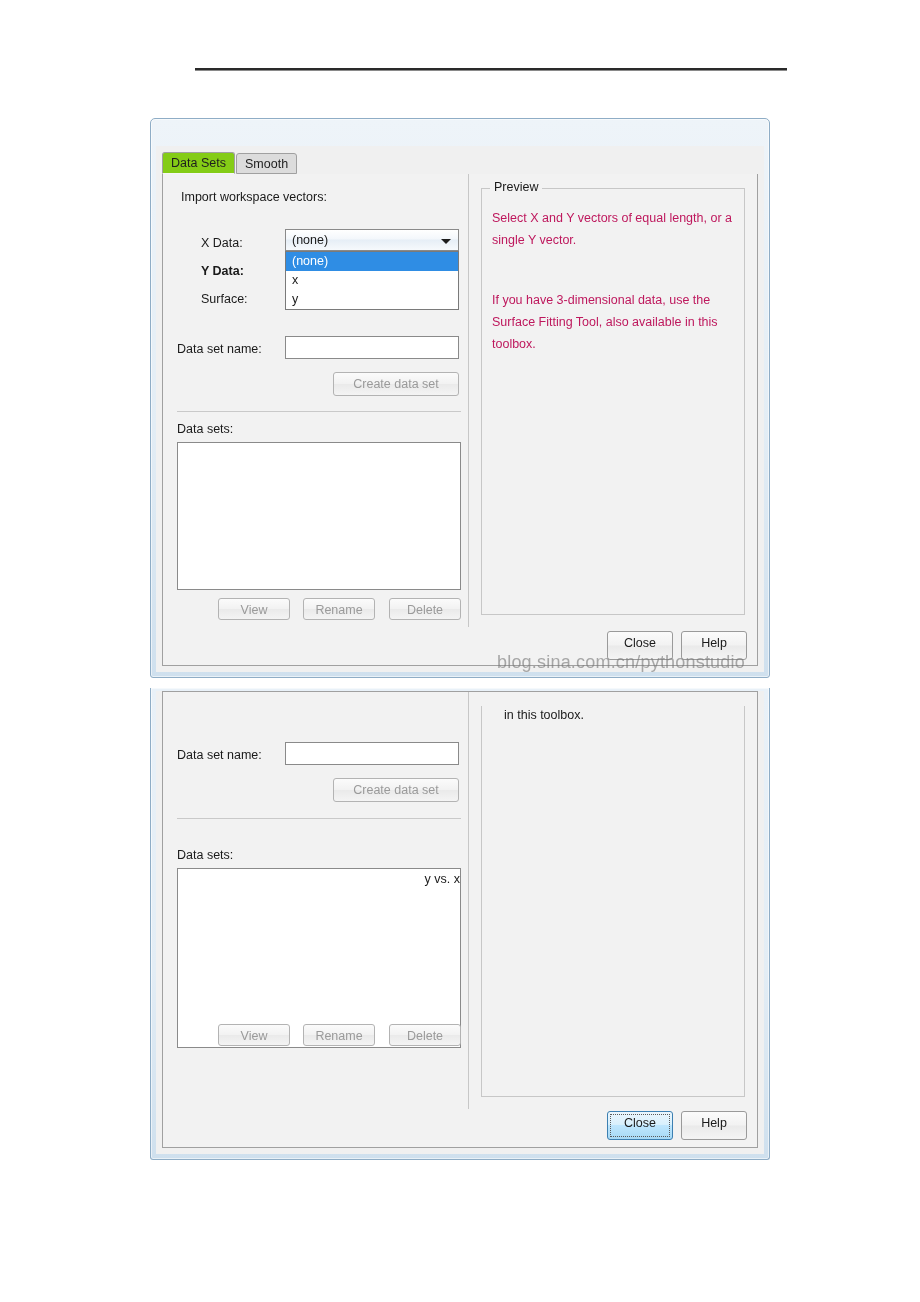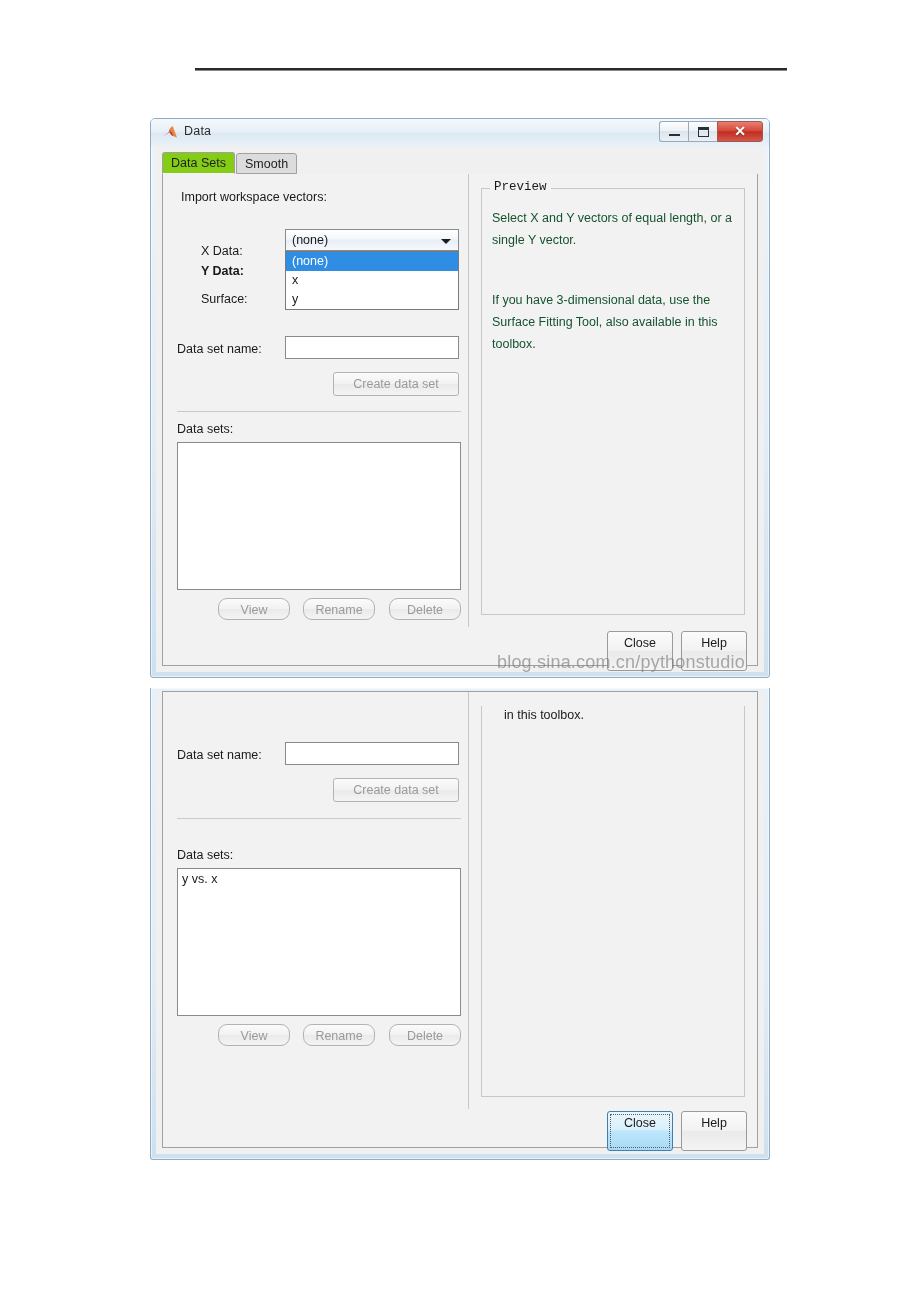--- a/index.html
+++ b/index.html
@@ -189,21 +189,21 @@
   }
 
   .lbl {
     position: absolute;
     font-size: 12.5px;
     color: #1a1a1a;
     font-family: "Liberation Sans", sans-serif;
     white-space: nowrap;
   }
   .lbl-import { left: 18px; top: 16px; }
-  .lbl-xdata  { left: 38px; top: 70px; }
+  .lbl-xdata  { left: 38px; top: 62px; }
   .lbl-ydata  { left: 38px; top: 90px; font-weight: bold; }
   .lbl-weights{ left: 38px; top: 118px; }
   .lbl-dsname { left: 14px; top: 168px; }
   .lbl-dsets  { left: 14px; top: 248px; }
 
   
   .combo {
     position: absolute;
     left: 122px;
     top: 55px;
@@ -329,62 +329,62 @@
     width: 284px;
     height: 148px;
   }
   .list-item {
     font-size: 12.5px;
     color: #1a1a1a;
     padding: 3px 0 0 4px;
     font-family: "Liberation Sans", sans-serif;
   }
 
-  .list-actions .btn { height: 22px; width: 72px; border-radius: 9px; }
+  .list-actions .btn { height: 22px; width: 72px; }
   #view-button   { left: 55px;  top: 424px; }
   #rename-button { left: 140px; top: 424px; }
   #delete-button { left: 226px; top: 424px; }
 
   
   .group-box {
     position: absolute;
     left: 12px; right: 12px; top: 14px; bottom: 12px;
     border: 1px solid #c7c7c7;
     box-sizing: border-box;
   }
   .group-title {
     position: absolute;
     left: 8px;
     top: -9px;
     background: #f2f2f2;
     padding: 0 4px;
     font-size: 12.5px;
     color: #1a1a1a;
-    font-family: Liberation Mono, monospace;
+    font-family: Liberation Sans, sans-serif;
   }
   .preview-para {
     position: absolute;
     left: 10px;
     right: 8px;
     font-size: 12.5px;
     line-height: 22px;
-    color: #14532d;
+    color: #be185d;
     font-family: "Liberation Sans", sans-serif;
   }
   #preview-para-1 { top: 18px; }
   #preview-para-2 { top: 68px; margin-top: 32px; }
 
   
   .footer {
     position: absolute;
     left: 6px; right: 6px;
     bottom: 4px;
     height: 34px;
   }
-  .footer .btn { height: 40px; width: 66px; line-height: 23px; }
+  .footer .btn { height: 29px; width: 66px; line-height: 23px; }
   #close-button-1 { right: 78px; top: 4px; }
   #help-button-1  { right: 4px;  top: 4px; }
 
   
   .btn.focused {
     border: 1px solid #3c7fb1;
     background: linear-gradient(180deg,#eaf6fd 0%,#d9f0fc 46%,#bee6fd 50%,#a7d9f5 100%);
     color: #1a1a1a;
   }
   .btn.focused::after {
@@ -425,21 +425,21 @@
     top: 0;
     border-top: 1px solid #a0a0a0;
   }
   #window-data-2 .left-pane { width: 305px; }
   #window-data-2 .right-pane { left: 305px; }
   #w2-lbl-dsname { left: 14px; top: 56px; }
   #w2-dataset-name-input { left: 122px; top: 50px; width: 174px; height: 23px; }
   #w2-create-dataset-button { left: 170px; top: 86px; width: 126px; height: 24px; line-height: 23px; }
   #w2-sep-1 { top: 126px; }
   #w2-lbl-dsets { left: 14px; top: 156px; }
-  #w2-datasets-listbox { left: 14px; top: 176px; width: 284px; height: 148px; }
+  #w2-datasets-listbox { left: 14px; top: 176px; width: 284px; height: 180px; text-align: right; }
   #w2-view-button   { left: 55px;  top: 332px; }
   #w2-rename-button { left: 140px; top: 332px; }
   #w2-delete-button { left: 226px; top: 332px; }
   #w2-preview-tail {
     position: absolute;
     left: 22px;
     top: 2px;
     font-size: 12.5px;
     color: #1a1a1a;
     font-family: "Liberation Sans", sans-serif;
@@ -455,40 +455,20 @@
     box-sizing: border-box;
   }
 </style>
 </head>
 <body>
 
 <div class="page-rule"></div>
 
 <div class="win" id="window-data">
 
-  <div class="titlebar">
-    <svg class="title-icon" viewBox="0 0 16 16">
-      <path d="M1 11 L6.5 7.5 L8 3.2 L9.4 6.2 L7.6 7.4 Z" fill="#d9534f"></path>
-      <path d="M8 3.2 L10.6 1 L15 12.6 L11.6 11.2 Z" fill="#e8873a"></path>
-      <path d="M7.6 7.4 L9.4 6.2 L11.6 11.2 L9.4 10.2 Z" fill="#c0392b"></path>
-    </svg>
-    <div class="title-text">Data</div>
-
-    <div class="win-buttons">
-      <div class="wbtn first">
-        <span class="glyph-min"></span>
-      </div>
-      <div class="wbtn">
-        <span class="glyph-max"></span>
-      </div>
-      <div class="wbtn close">
-        <span class="glyph-close">✕</span>
-      </div>
-    </div>
-  </div>
 
   <div class="client">
 
     <div class="tabstrip">
       <div class="tab active">Data Sets</div>
       <div class="tab inactive">Smooth</div>
     </div>
 
     <div class="tabpanel">
 

